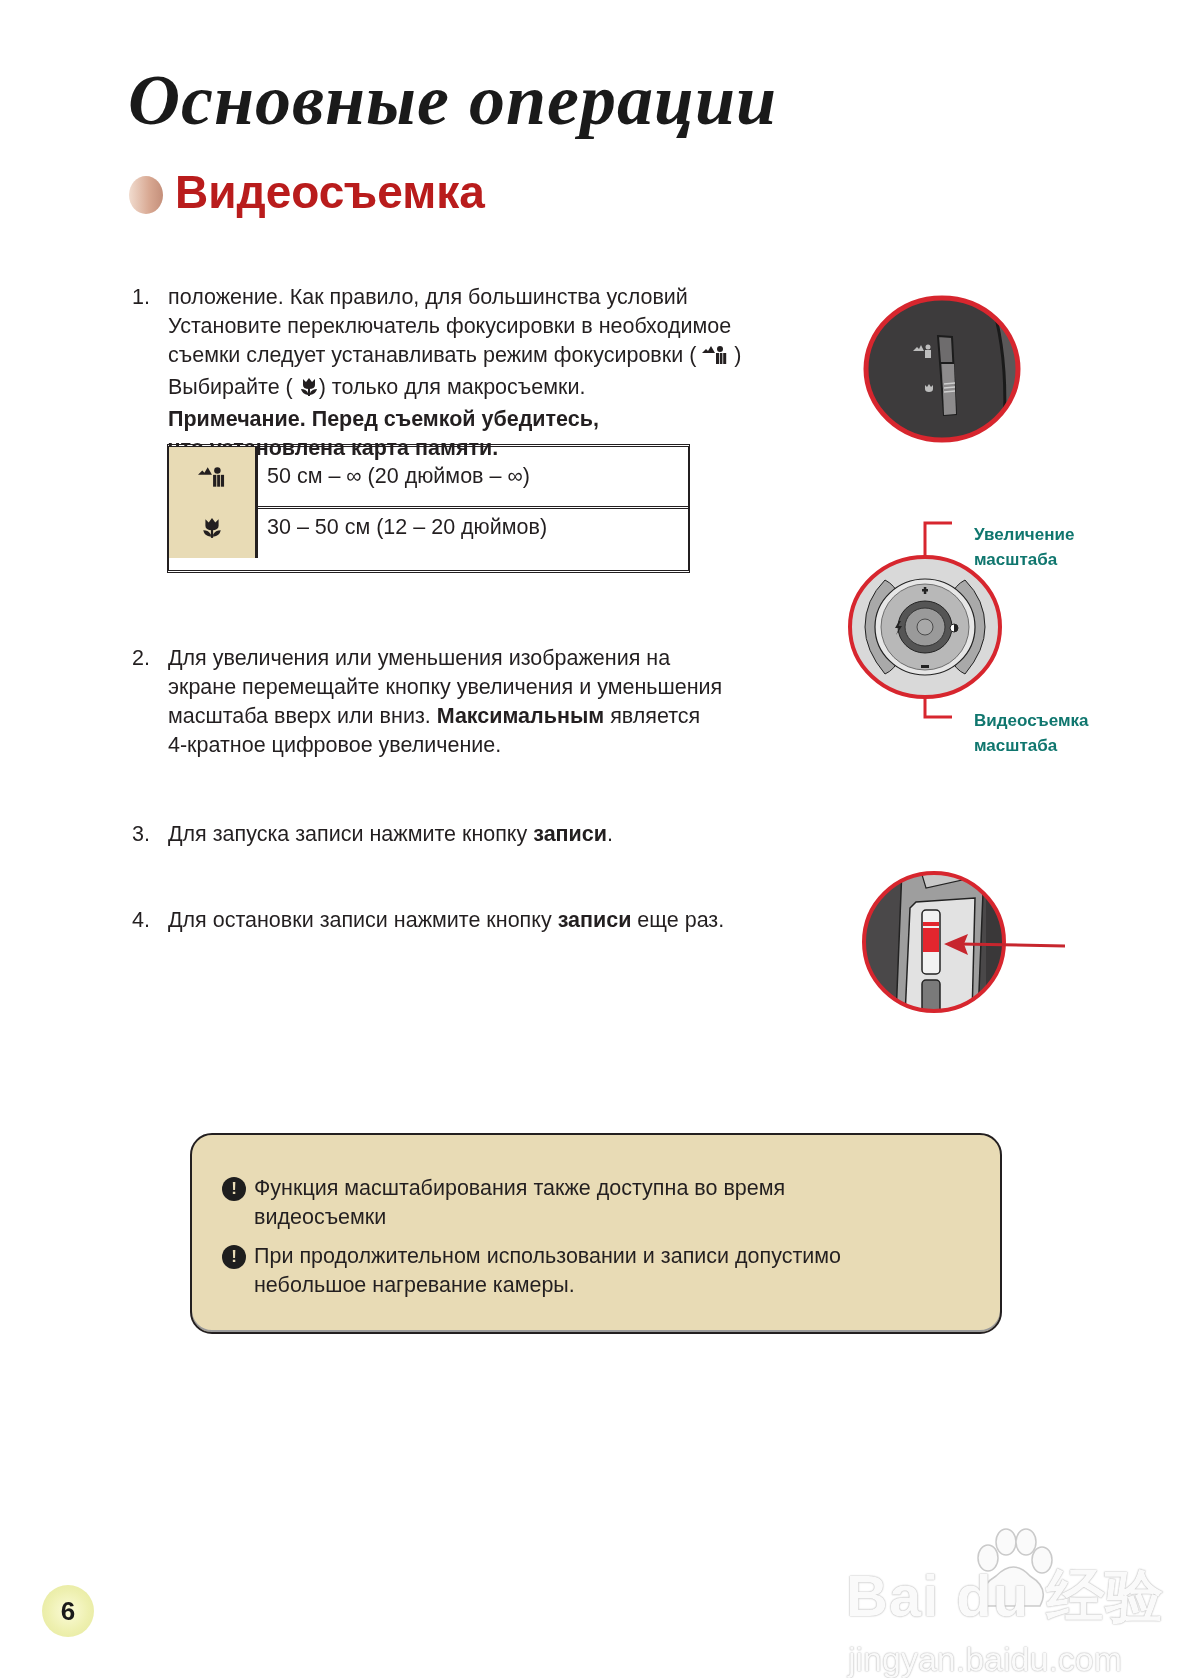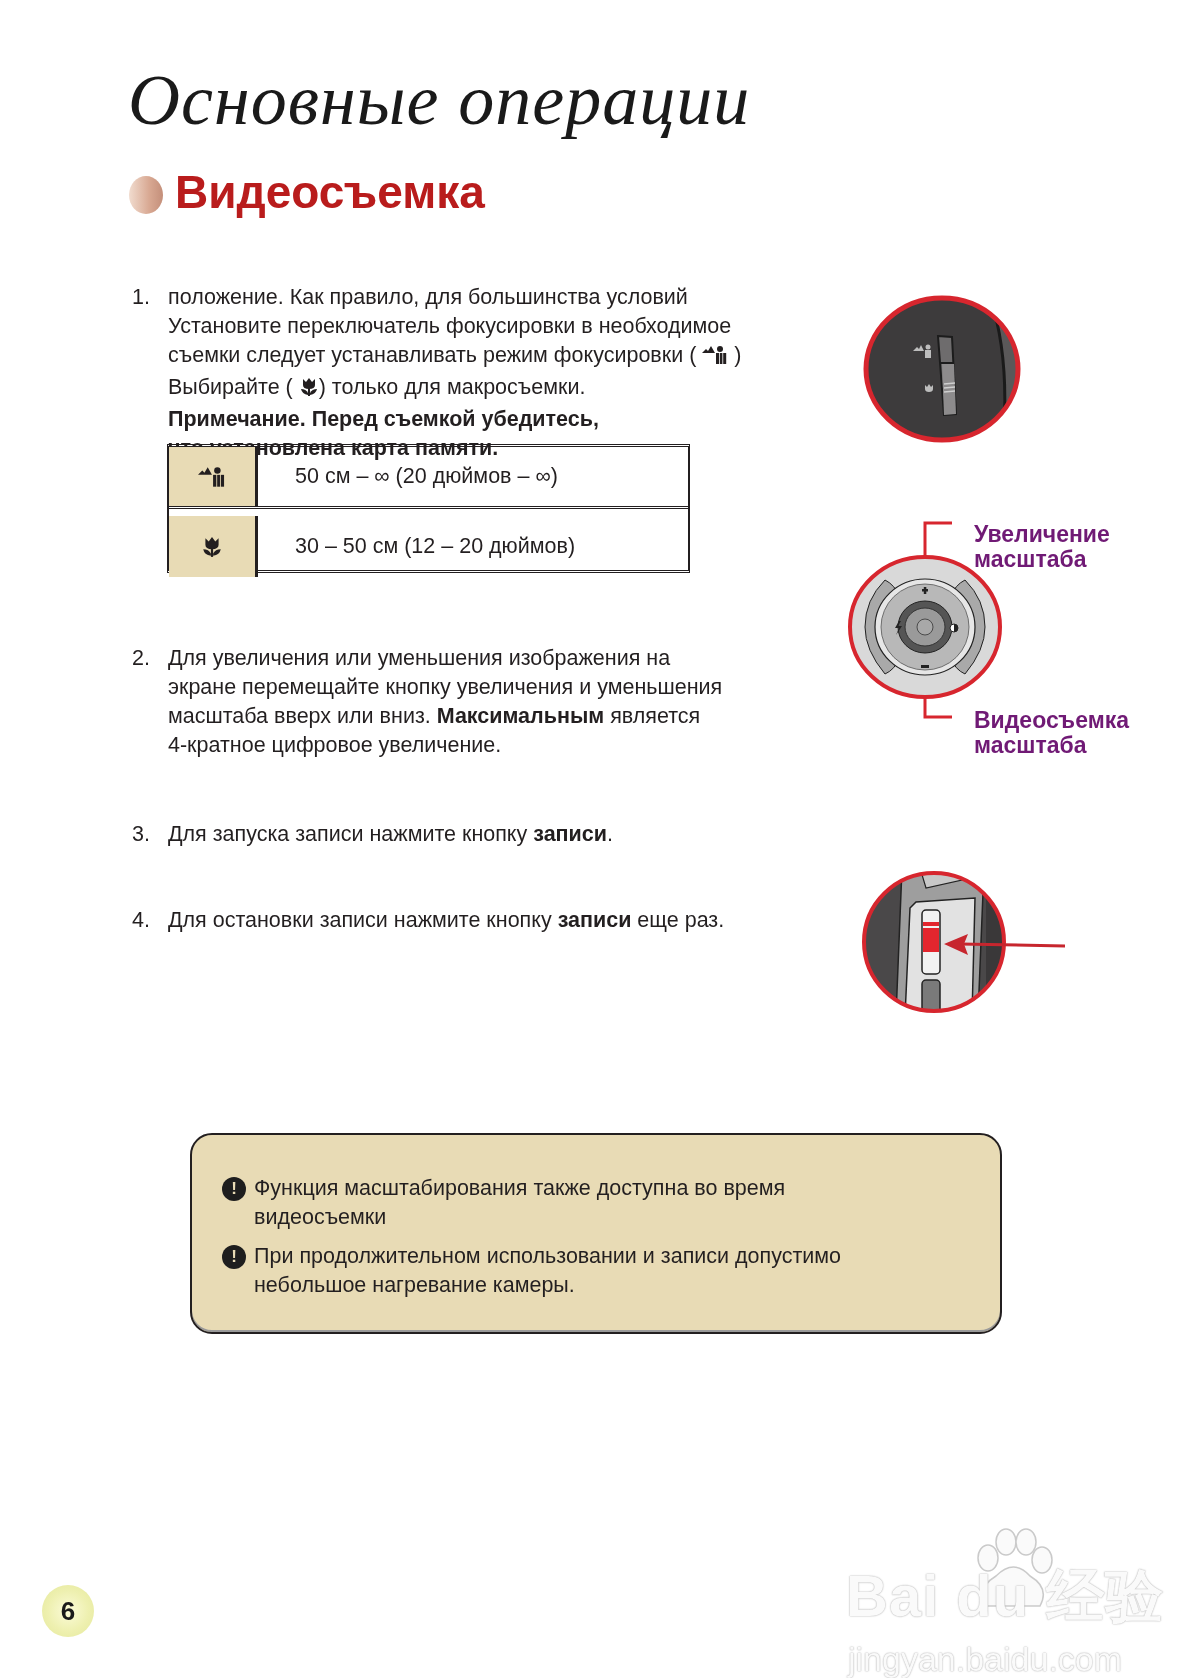--- a/index.html
+++ b/index.html
@@ -1,43 +1,43 @@
 <!DOCTYPE html>
 <html><head>
 <meta charset="utf-8">
 <style>
   html, body { margin:0; padding:0; }
   body { width:1191px; height:1678px; background:#ffffff; position:relative; overflow:hidden;
          font-family:"Liberation Sans", sans-serif; color:#231f20; }
   .abs { position:absolute; }
-  .page-title { left:128px; top:58px; font-family:"Liberation Serif", serif; font-style:italic; font-weight:normal;
+  .page-title { left:128px; top:58px; font-family:"Liberation Serif", serif; font-style:italic; font-weight:bold;
                 font-size:72px; letter-spacing:1px; line-height:84px; white-space:nowrap; color:#1a1a1a; }
   .sec-bullet { left:129px; top:176px; width:34px; height:38px; border-radius:50%;
                 background:linear-gradient(90deg,#f1dccf 0%, #d8a892 60%, #c48f7a 100%); }
   .sec-title { left:175px; top:164px; font-size:46px; font-weight:bold; line-height:56px; white-space:nowrap; color:#b91c1c; }
   .step { left:132px; width:700px; font-size:21.5px; line-height:29px; }
   .step .num { position:absolute; left:0; top:0; }
   .step .body { margin-left:36px; }
   .step p { margin:0; white-space:nowrap; }
   .b { font-weight:bold; }
   .inline-icon { display:inline-block; vertical-align:-3px; }
   .focus-table { left:167px; top:444px; width:523px; height:129px; border:2px solid #231f20; border-top:3px double #231f20; border-bottom:3px double #231f20; box-sizing:border-box; }
   .ft-row { position:absolute; left:0; right:0; display:flex; }
   .ft-row.r1 { top:0; height:59px; border-bottom:3px double #231f20; }
-  .ft-row.r2 { top:69px; height:61px; }
+  .ft-row.r2 { top:50px; height:61px; }
   .ft-icon { width:86px; background:#e8dbb5; border-right:3px solid #231f20; display:flex; align-items:center; justify-content:center; }
-  .ft-text { flex:1; padding-left:25px; display:flex; align-items:center; font-size:21.5px; white-space:nowrap;margin-left:12px; }
+  .ft-text { flex:1; padding-left:9px; display:flex; align-items:center; font-size:21.5px; white-space:nowrap; }
   .note-box { left:190px; top:1133px; width:812px; height:201px; box-sizing:border-box; background:#e8dbb5;
               border:2px solid #231f20; border-radius:22px; box-shadow:0 -2px 0 #9a9a9a inset, 0 2px 0 #ffffff; }
   .note-item { position:absolute; left:30px; font-size:21.5px; line-height:29px; }
   .note-item .warn { position:absolute; left:0; top:3px; width:24px; height:24px; border-radius:50%; background:#1e1e1e; color:#e8dbb5;
                      font-weight:bold; font-size:17px; line-height:24px; text-align:center; }
   .note-item .txt { margin-left:32px; }
   .note-item p { margin:0; white-space:nowrap; }
-  .callout { font-size:23px; font-weight:bold; line-height:25px; white-space:nowrap; color:#701a75; }
+  .callout { font-size:17px; font-weight:bold; line-height:25px; white-space:nowrap; color:#0f766e; }
   .page-num { left:42px; top:1585px; width:52px; height:52px; border-radius:50%;
               background:radial-gradient(circle at 50% 50%, #fbfbd8 0%, #eef0b0 55%, #e4e89a 100%);
               font-weight:bold; font-size:26px; line-height:52px; text-align:center; color:#1a1a1a; }
   .watermark { left:846px; top:1528px; width:275px; height:148px; color:#ffffff; opacity:0.95; }
   .wm-big { position:absolute; left:0; top:30px; font-size:58px; font-weight:bold; color:#fafafa;
             text-shadow:0 0 2px #bdbdbd, 0 0 1px #9e9e9e; letter-spacing:1px; white-space:nowrap; }
   .wm-url { position:absolute; left:2px; top:112px; font-size:34px; color:#fafafa; text-shadow:0 0 2px #bdbdbd, 0 0 1px #9e9e9e; white-space:nowrap; }
 </style>
 </head>
 <body>

